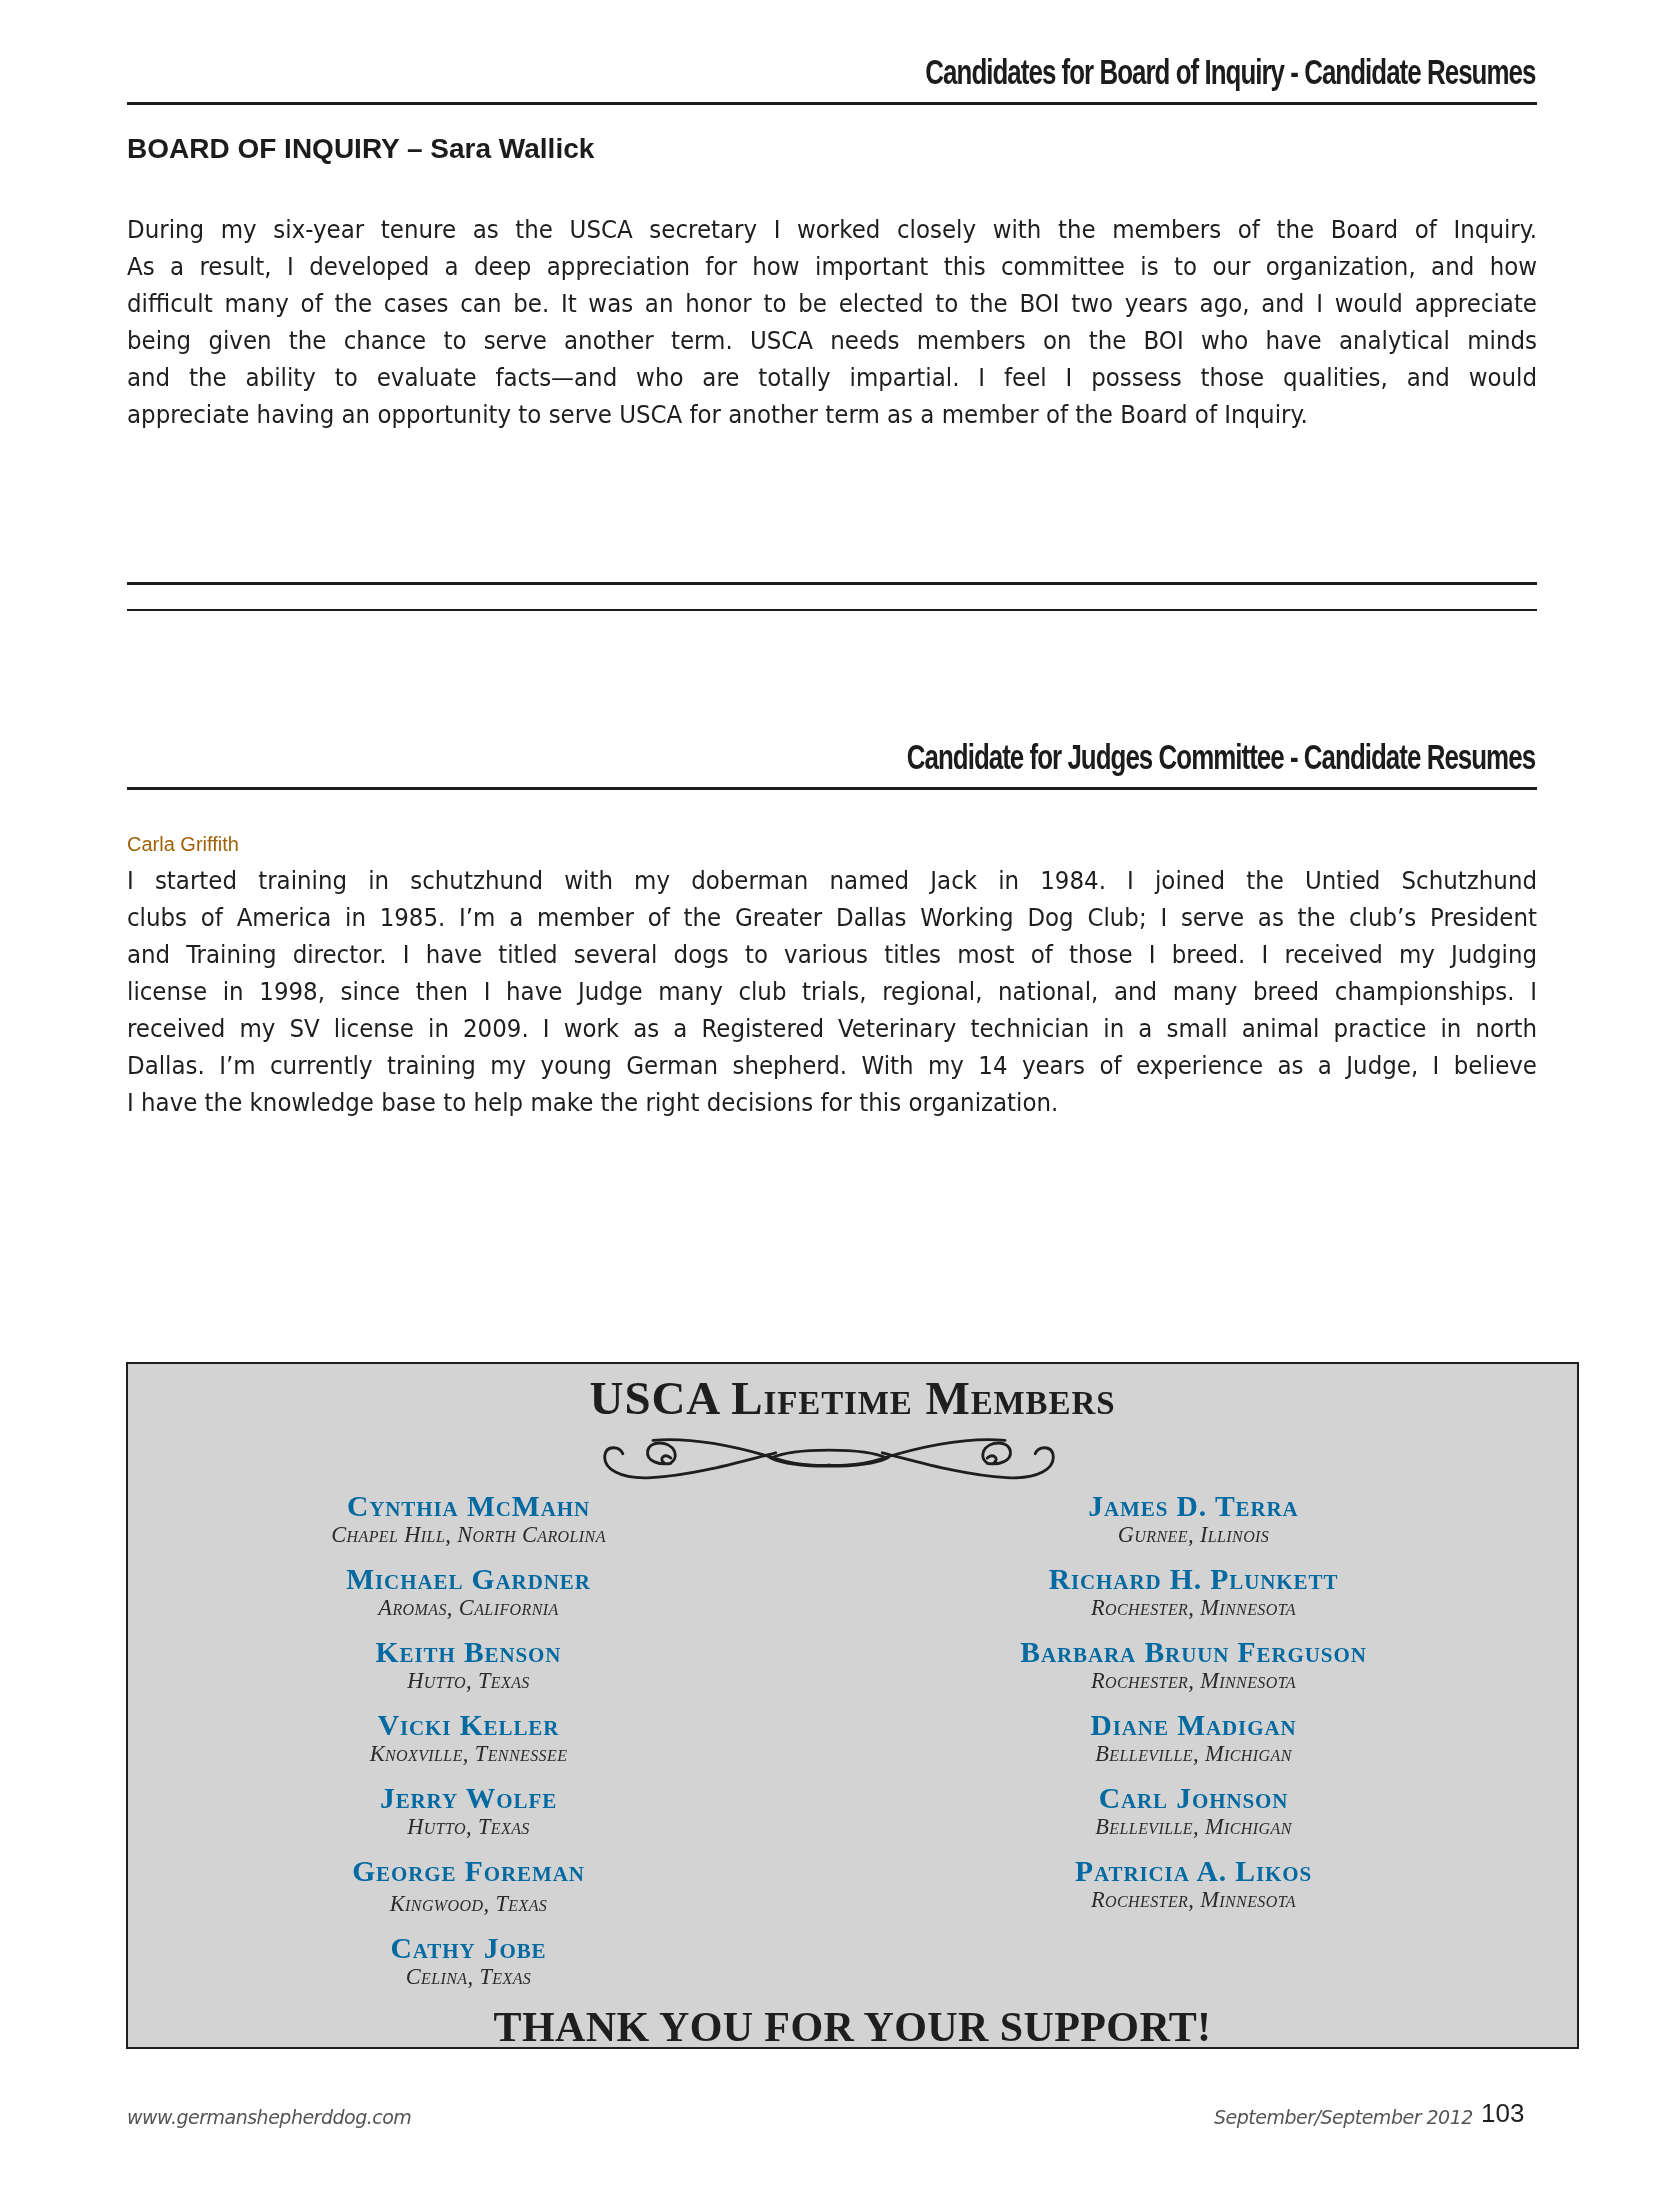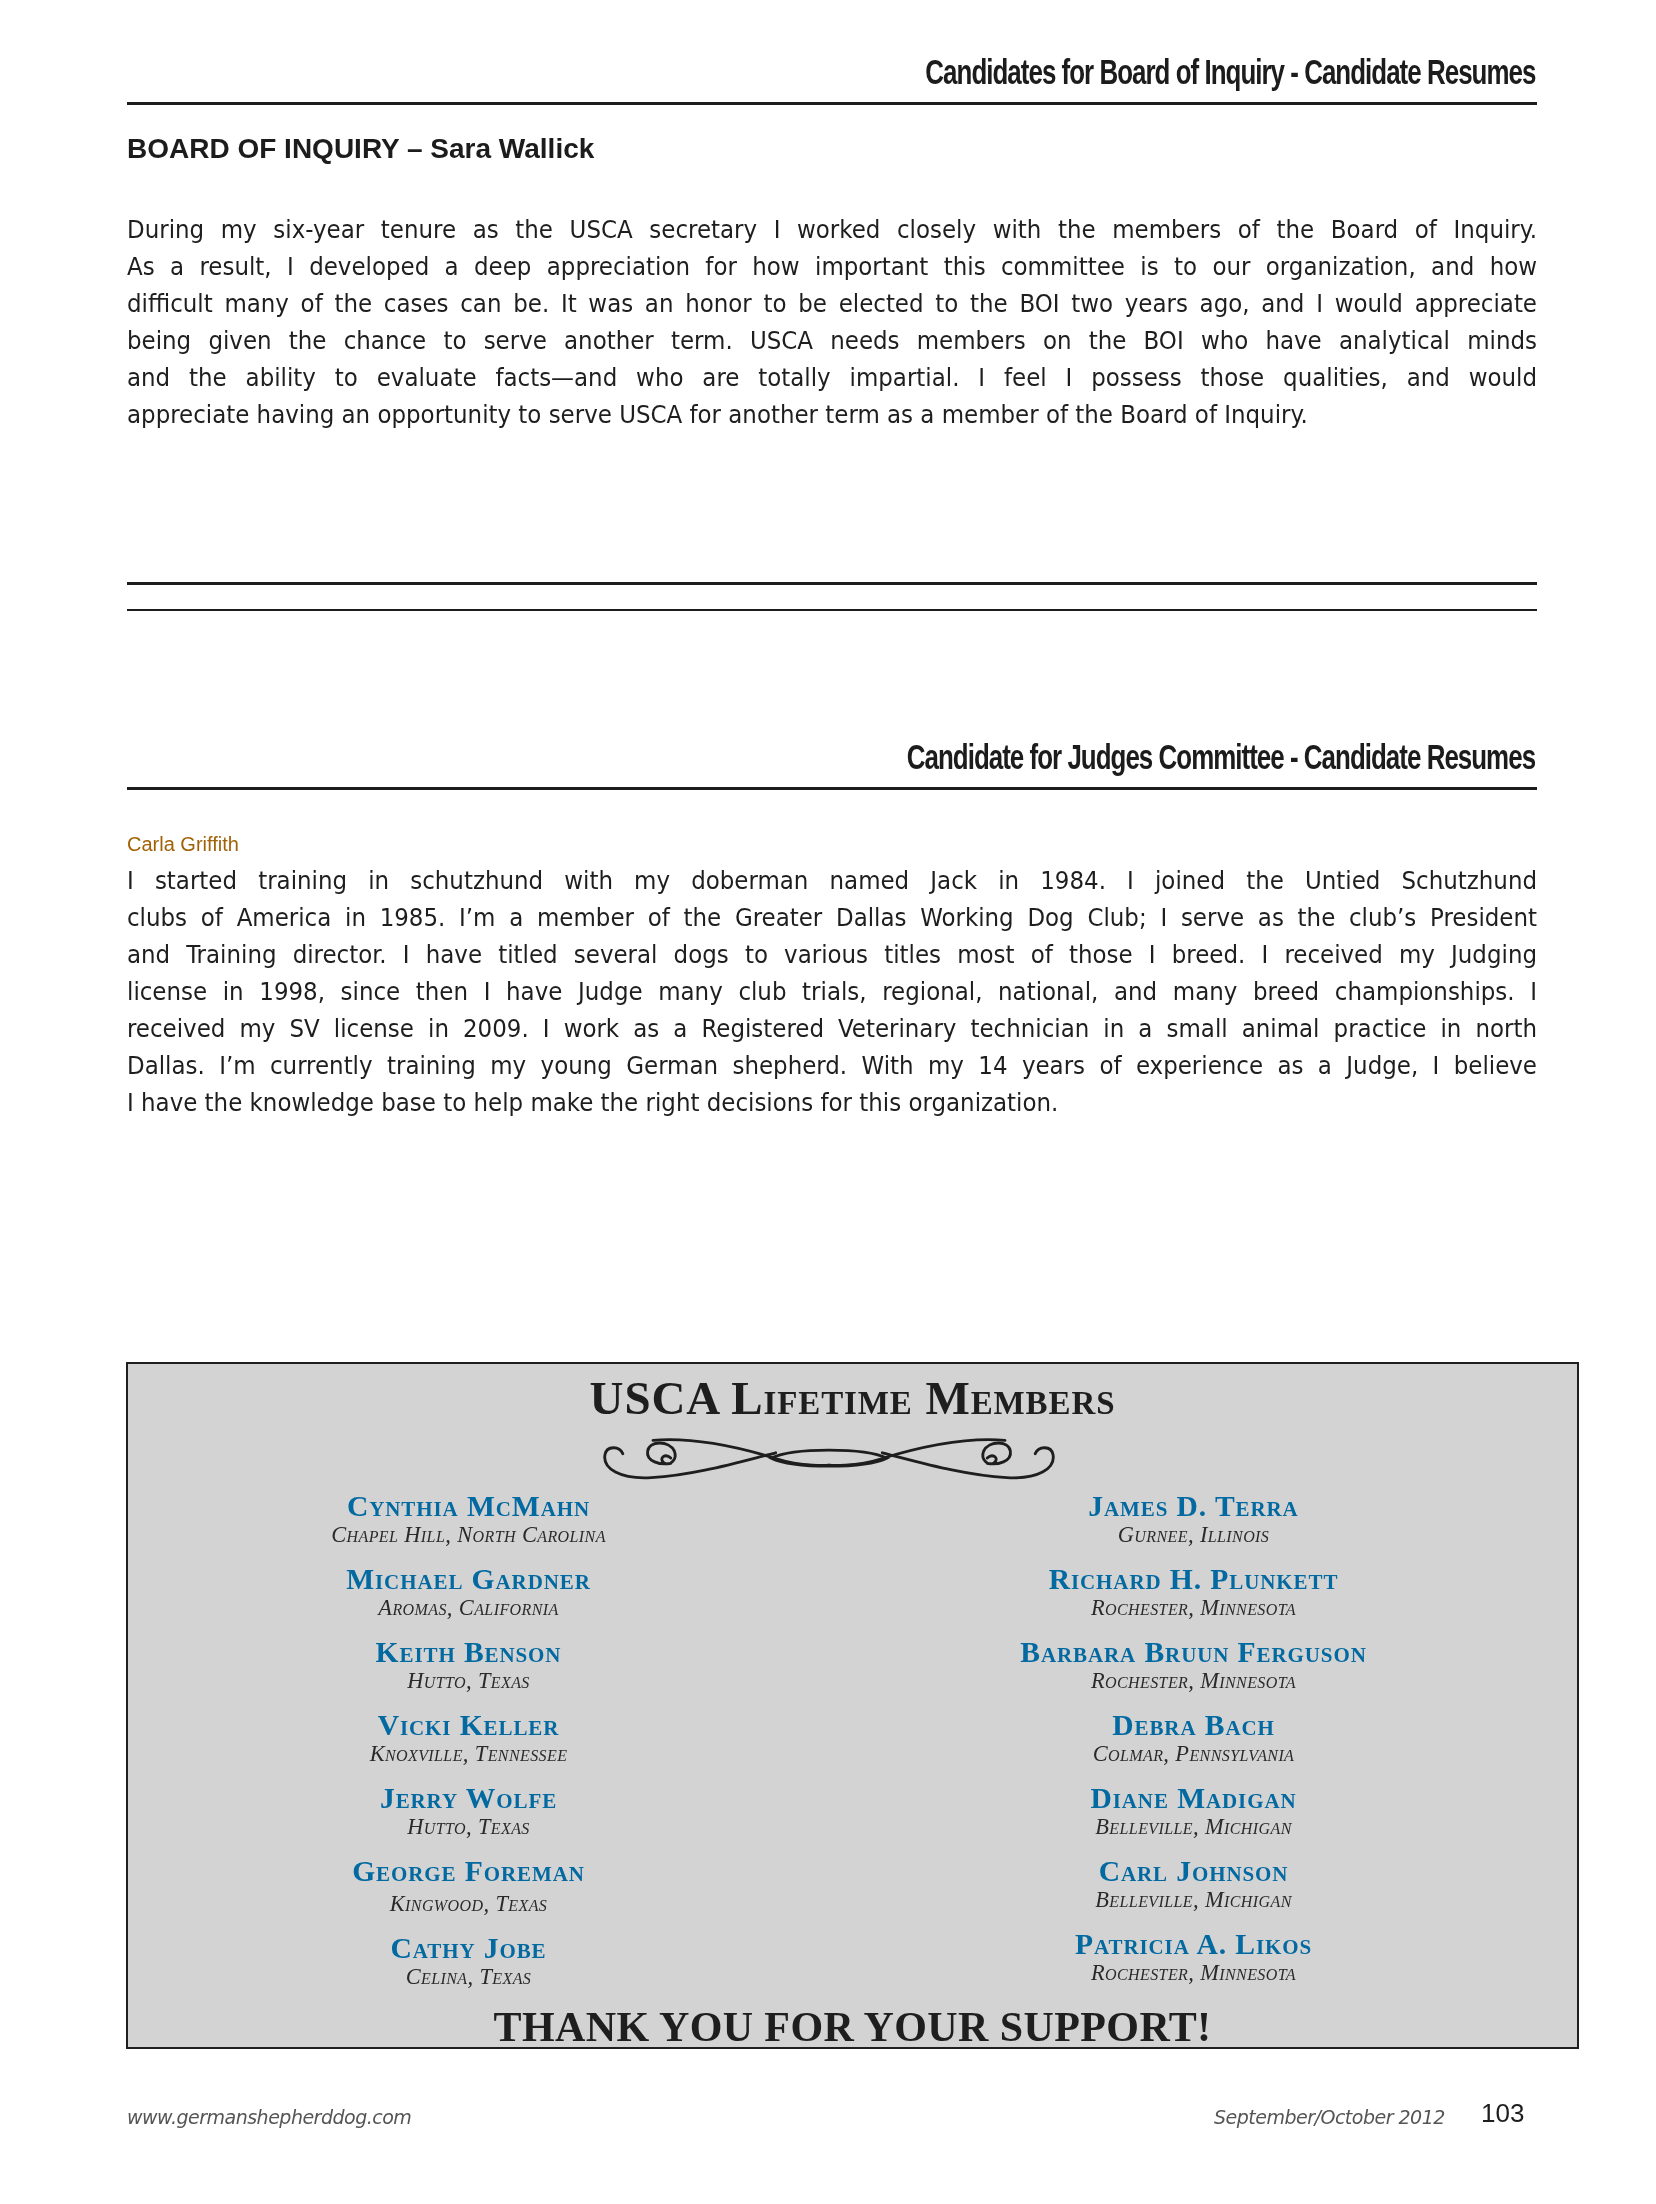--- a/index.html
+++ b/index.html
@@ -168,36 +168,32 @@
     </div>
     <div class="member">
       <span class="m-name">Richard H. Plunkett</span>
       <span class="m-loc">Rochester, Minnesota</span>
     </div>
     <div class="member">
       <span class="m-name">Barbara Bruun Ferguson</span>
       <span class="m-loc">Rochester, Minnesota</span>
     </div>
     <div class="member">
-      <span class="m-name">Debra Bach</span>
-      <span class="m-loc">Colmar, Pennsylvania</span>
-    </div>
-    <div class="member">
       <span class="m-name">Diane Madigan</span>
       <span class="m-loc">Belleville, Michigan</span>
     </div>
     <div class="member">
       <span class="m-name">Carl Johnson</span>
       <span class="m-loc">Belleville, Michigan</span>
     </div>
     <div class="member">
       <span class="m-name">Patricia A. Likos</span>
       <span class="m-loc">Rochester, Minnesota</span>
     </div>
   </div>
 
   <div class="thanks">THANK YOU FOR YOUR SUPPORT!</div>
 </div>
 
 <div class="footer-url">www.germanshepherddog.com</div>
-<div class="footer-issue">September/October 2012</div>
+<div class="footer-issue">September/September 2012</div>
 <div class="footer-page">103</div>
 
 
 </body></html>

